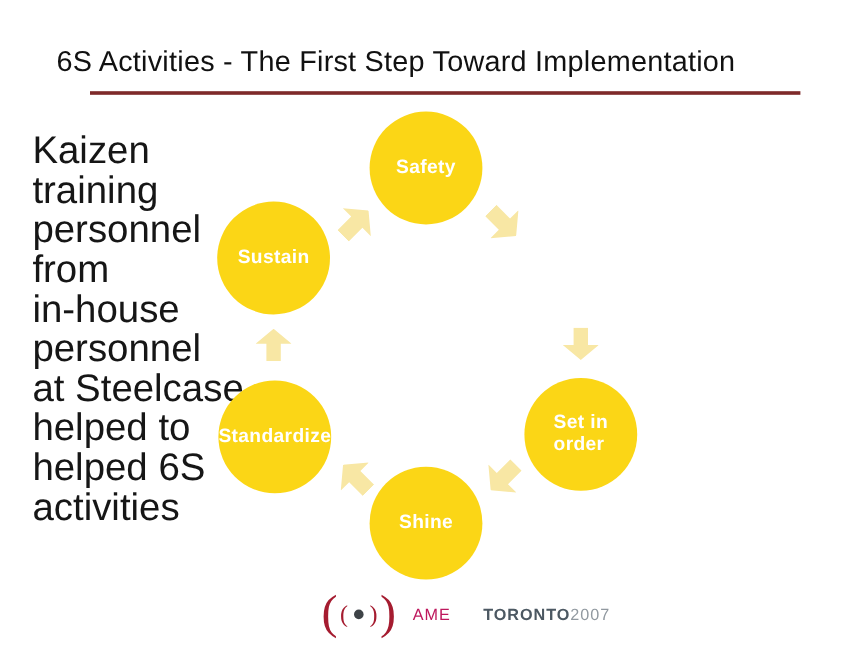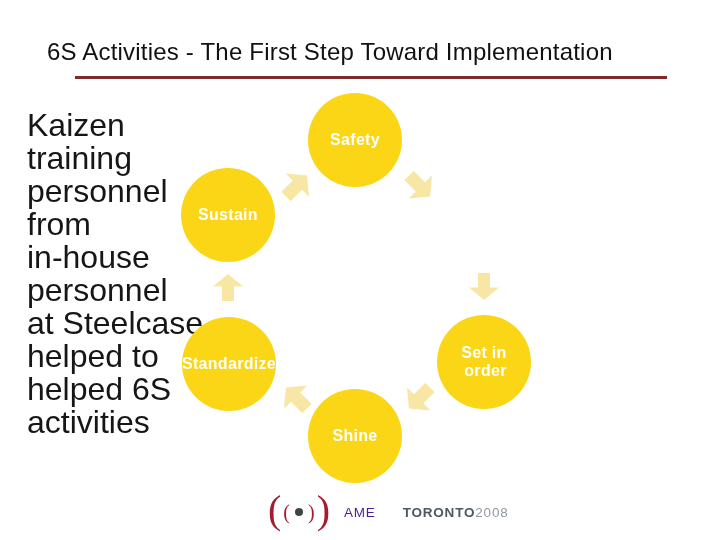--- a/index.html
+++ b/index.html
@@ -22,21 +22,21 @@
   .body-line{font-size:32px;line-height:33px;white-space:nowrap;}
   
   .diagram{position:absolute;inset:0;}
   .circle{
     position:absolute;width:94px;height:94px;border-radius:50%;
     background:#fbd616;display:flex;align-items:center;justify-content:center;
     color:#ffffff;font-weight:bold;font-size:16px;letter-spacing:0.3px;
     text-align:center;
   }
   .circle .lbl{white-space:pre-line;}
-  .circle .lbl.left{text-align:right;}
+  .circle .lbl.left{text-align:left;}
   .pos-safety{left:308px;top:93px;}
   .pos-sustain{left:181px;top:168px;}
   .pos-sort{left:437px;top:166px;}
   .pos-standardize{left:182px;top:317px;}
   .pos-setinorder{left:437px;top:315px;}
   .pos-shine{left:308px;top:389px;}
   .arrow{
     position:absolute;background:#f8e7a4;
     clip-path:polygon(50% 0,100% 46%,70% 46%,70% 100%,30% 100%,30% 46%,0 46%);
   }
@@ -59,21 +59,21 @@
   }
   .paren.big{font-size:40px;transform:translateY(-2px);}
   .paren.small{font-size:20px;margin:0 2px;}
   .logo-dot{
     width:8px;height:8px;border-radius:50%;background:#3e4347;
     margin:0 3px;display:inline-block;
   }
   .logo-text{
     margin-left:14px;font-size:13.5px;letter-spacing:0.8px;white-space:nowrap;
   }
-  .logo-text .ame{color:#4c1d95;text-align:right;}
+  .logo-text .ame{color:#be185d;text-align:right;}
   .logo-text .toronto{color:#4c5862;font-weight:bold;margin-left:27px;}
   .logo-text .year{color:#9199a0;}
 </style>
 </head>
 <body>
 
 <div class="slide">
 
   <div class="title">6S Activities - The First Step Toward Implementation</div>
   <div class="title-rule"></div>
@@ -118,16 +118,16 @@
     <div class="arrow small arrow-up"></div>
 
   </div>
 
   <div class="logo">
     <span class="paren big">(</span>
     <span class="paren small">(</span>
     <span class="logo-dot"></span>
     <span class="paren small">)</span>
     <span class="paren big">)</span>
-    <span class="logo-text"><span class="ame">AME</span><span class="toronto">TORONTO</span><span class="year">2008</span></span>
+    <span class="logo-text"><span class="ame">AME</span><span class="toronto">TORONTO</span><span class="year">2007</span></span>
   </div>
 
 </div>
 
 </body></html>

